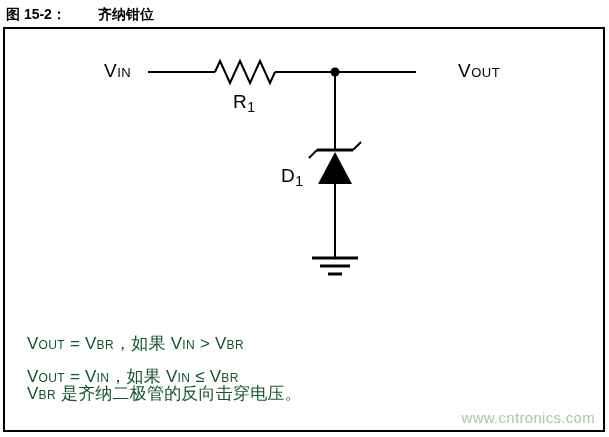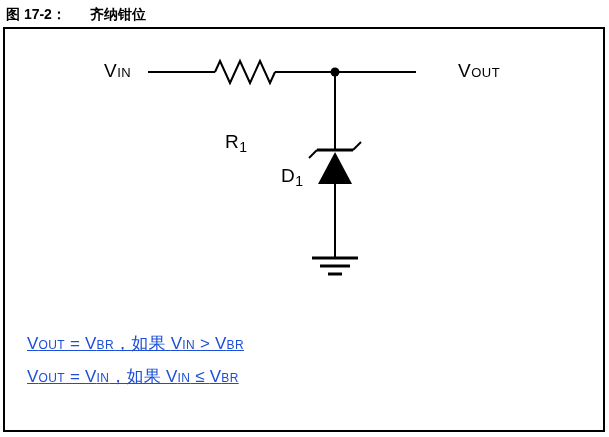--- a/index.html
+++ b/index.html
@@ -15,21 +15,21 @@
     overflow: hidden;
   }
   .page { position: relative; width: 609px; height: 437px; background: #fff; }
 
   
   .fig-title {
     position: absolute; top: 6px; left: 6px;
     font-size: 14px; font-weight: 700; color: #000;
     white-space: nowrap;
   }
-  .fig-title .fig-name { margin-left: 24px; }
+  .fig-title .fig-name { margin-left: 32px; }
 
   
   .frame {
     position: absolute; left: 3px; top: 27px;
     width: 602px; height: 405px;
     border: 2px solid #000;
     background: #fff;
   }
 
   .circuit-svg { position: absolute; left: 0; top: 0; }
@@ -42,42 +42,41 @@
     position: absolute; white-space: nowrap;
     font-size: 19px; font-weight: 400; color: #000;
     letter-spacing: 0.5px;
   }
   .clabel .sm { font-size: 13px; letter-spacing: 0.5px; }
   .clabel .sub { font-size: 14px; vertical-align: -4px; }
 
   
   .note {
     position: absolute; left: 22px;
-    font-size: 17px; color: #1d4ed8; white-space: nowrap;
+    font-size: 17px; color: #14532d; white-space: nowrap;
     letter-spacing: 0.2px;
-    text-decoration: underline;
   }
   .note .sm { font-size: 12px; letter-spacing: 0.4px; }
   .note-1 { top: 303px; }
   .note-2 { top: 336px; }
   .note-3 { top: 353px; }
 
   .watermark {
     position: absolute; right: 8px; top: 380px;
     font-size: 15px; color: var(--watermark);
     letter-spacing: 0.3px;
   }
 </style>
 </head>
 <body>
 
 <div class="page">
 
   <div class="fig-title">
-    <span>图 17-2：</span><span class="fig-name">齐纳钳位</span>
+    <span>图 15-2：</span><span class="fig-name">齐纳钳位</span>
   </div>
 
   <div class="frame">
 
     <svg class="circuit-svg" width="600" height="290" viewBox="0 0 600 290">
 
       <line class="wire" x1="143" y1="43" x2="210" y2="43"></line>
 
       <path class="wire" d="M210,43 l5,-11 l10,22 l10,-22 l10,22 l10,-22 l10,22 l5,-11"></path>
 
@@ -103,25 +102,27 @@
         <line class="thick" x1="323" y1="245" x2="337" y2="245"></line>
       </g>
     </svg>
 
     <div class="clabel" style="left:99px; top:31px;">
       <span>V</span><span class="sm">IN</span>
     </div>
     <div class="clabel" style="left:417px; top:31px;margin-left:36px;">
       <span>V</span><span class="sm">OUT</span>
     </div>
-    <div class="clabel" style="left:220px; top:62px;margin-top:40px;">
+    <div class="clabel" style="left:228px; top:62px;">
       <span>R</span><span class="sub">1</span>
     </div>
     <div class="clabel" style="left:276px; top:128px;margin-top:8px;">
       <span>D</span><span class="sub">1</span>
     </div>
 
     <div class="note note-1"><span>V</span><span class="sm">OUT</span><span> = </span><span>V</span><span class="sm">BR</span><span>，如果 </span><span>V</span><span class="sm">IN</span><span> &gt; </span><span>V</span><span class="sm">BR</span></div>
     <div class="note note-2"><span>V</span><span class="sm">OUT</span><span> = </span><span>V</span><span class="sm">IN</span><span>，如果 </span><span>V</span><span class="sm">IN</span><span> ≤ </span><span>V</span><span class="sm">BR</span></div>
+    <div class="note note-3"><span>V</span><span class="sm">BR</span><span> 是齐纳二极管的反向击穿电压。</span></div>
 
+    <div class="watermark">www.cntronics.com</div>
   </div>
 
 </div>
 
 </body></html>

